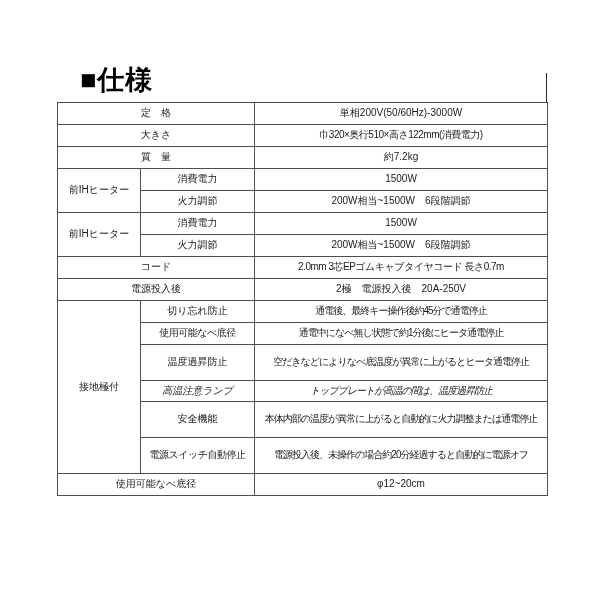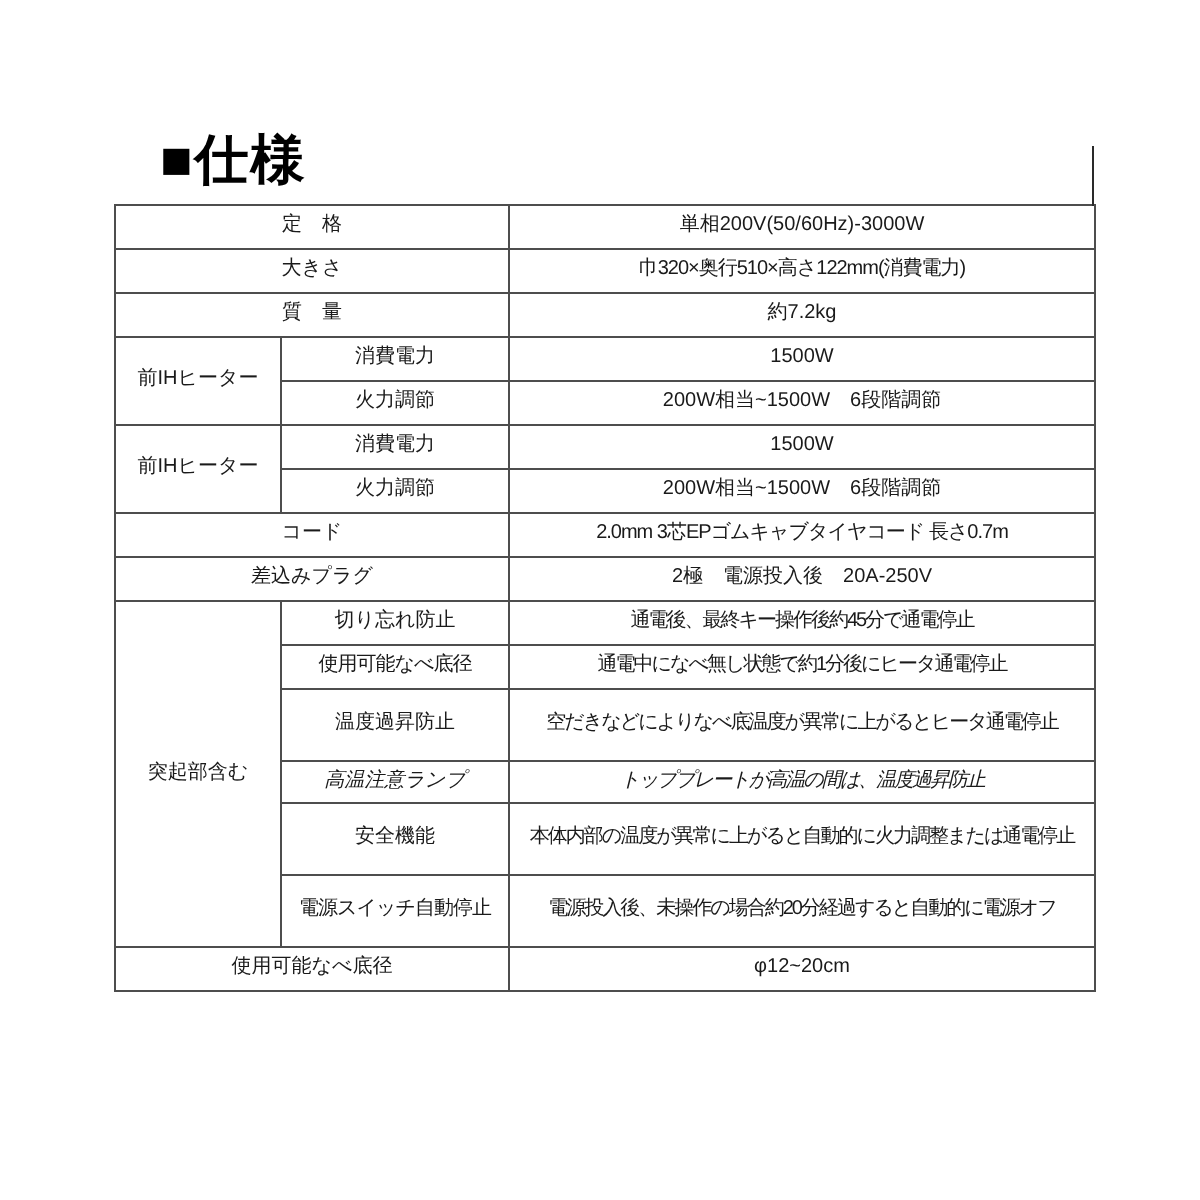--- a/index.html
+++ b/index.html
@@ -110,25 +110,25 @@
       </tr>
       <tr class="r">
         <td class="sub-label">火力調節</td>
         <td>200W相当~1500W　6段階調節</td>
       </tr>
       <tr class="r">
         <td colspan="2">コード</td>
         <td class="val-tight">2.0mm 3芯EPゴムキャブタイヤコード 長さ0.7m</td>
       </tr>
       <tr class="r">
-        <td colspan="2">差込みプラグ</td>
+        <td colspan="2">電源投入後</td>
         <td>2極　電源投入後　20A-250V</td>
       </tr>
       <tr class="r">
-        <td rowspan="6" class="group-label">突起部含む</td>
+        <td rowspan="6" class="group-label">接地極付</td>
         <td class="sub-label">切り忘れ防止</td>
         <td class="val-left">通電後、最終キー操作後約45分で通電停止</td>
       </tr>
       <tr class="r">
         <td class="sub-label-sm">使用可能なべ底径</td>
         <td class="val-left">通電中になべ無し状態で約1分後にヒータ通電停止</td>
       </tr>
       <tr class="tall">
         <td class="sub-label">温度過昇防止</td>
         <td class="val-left">空だきなどによりなべ底温度が異常に上がるとヒータ通電停止</td>

